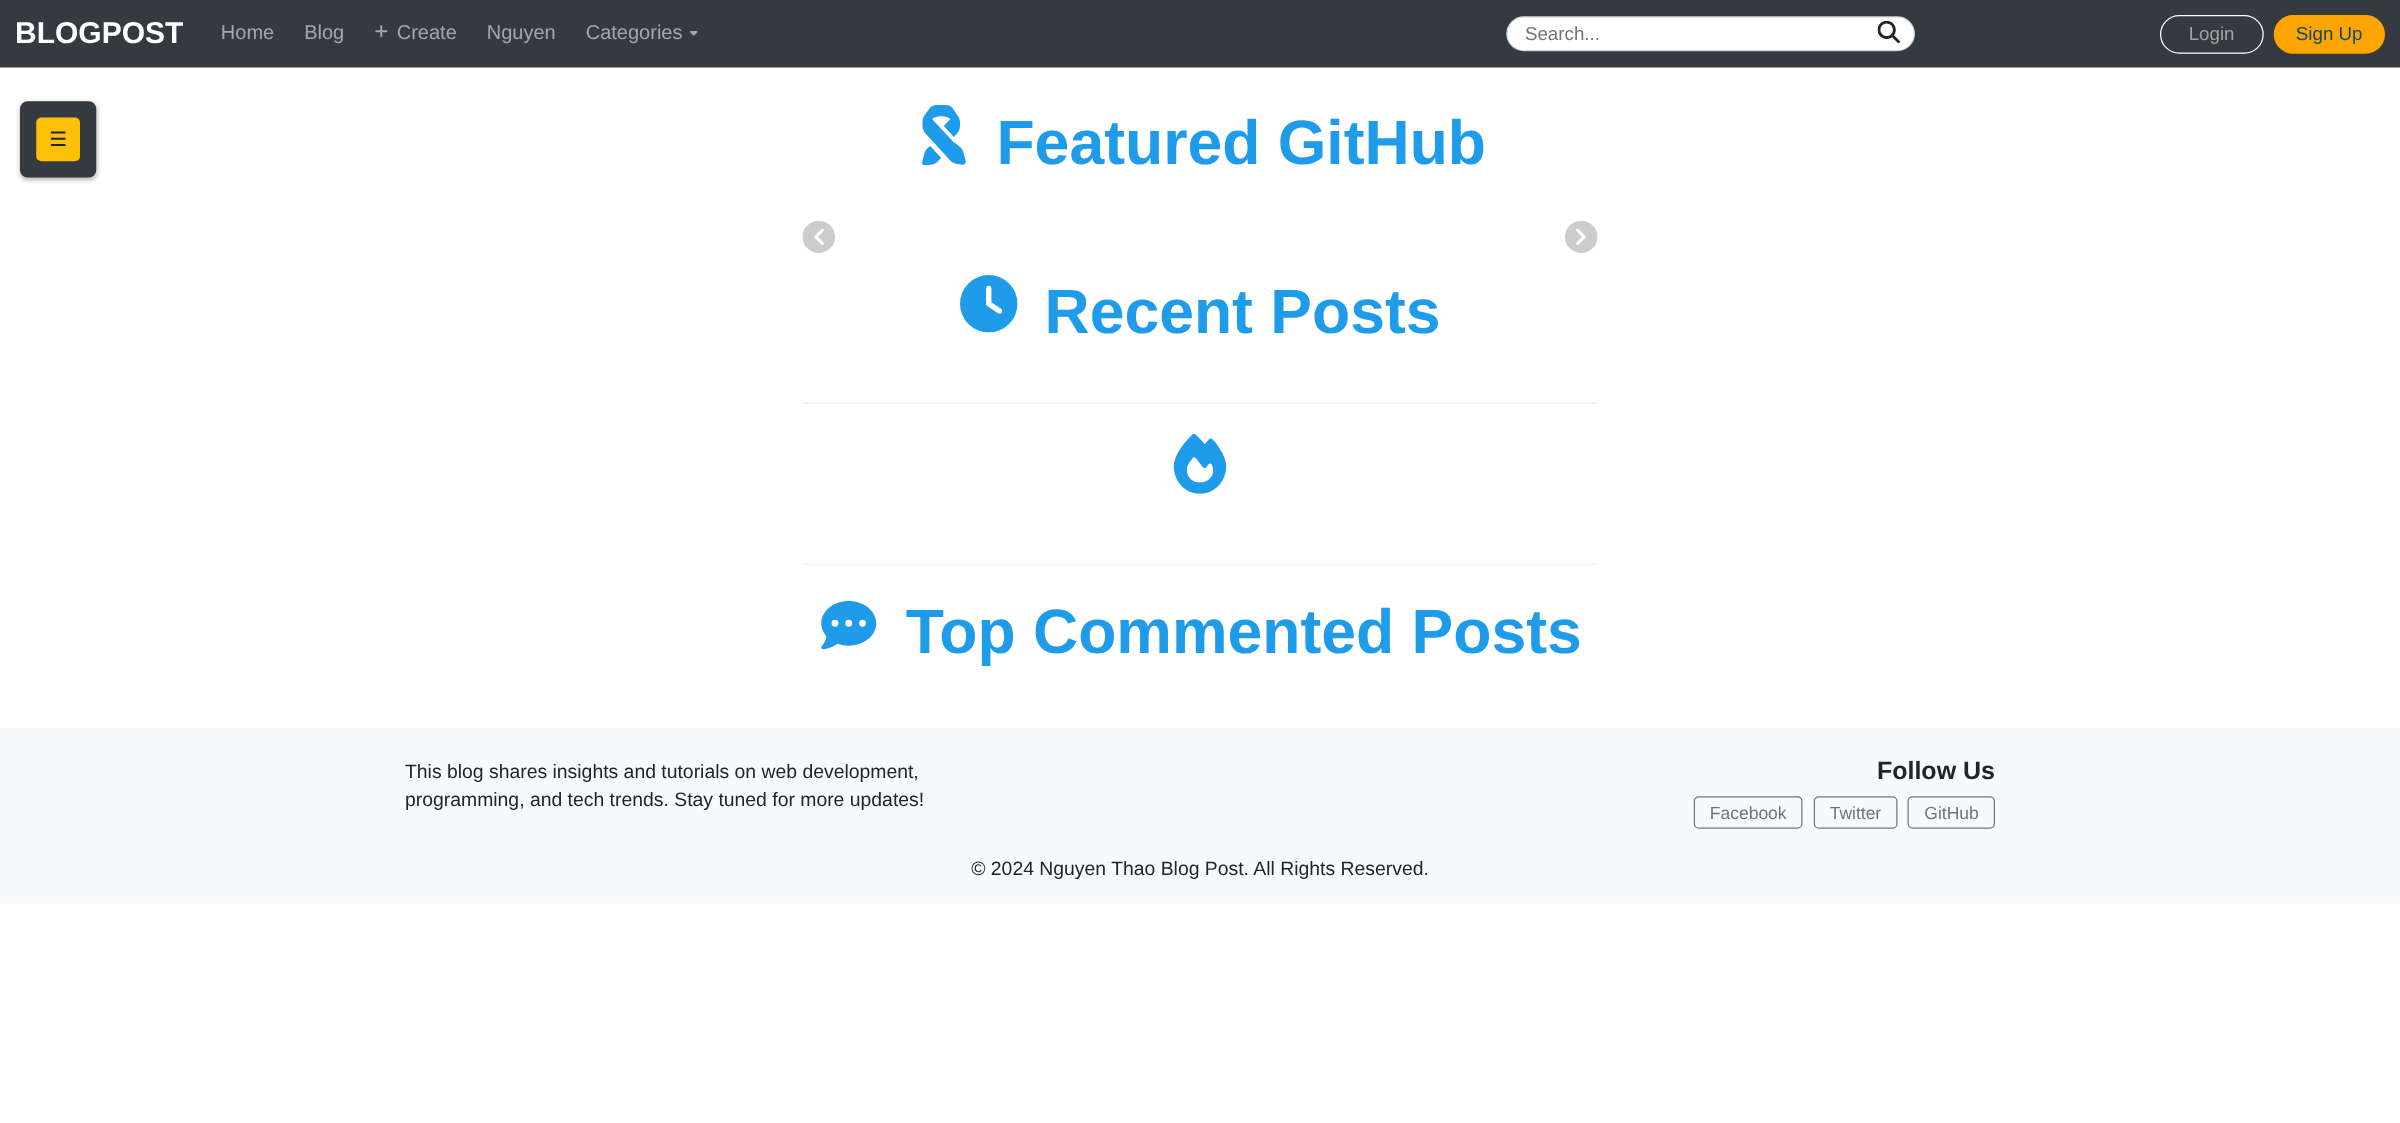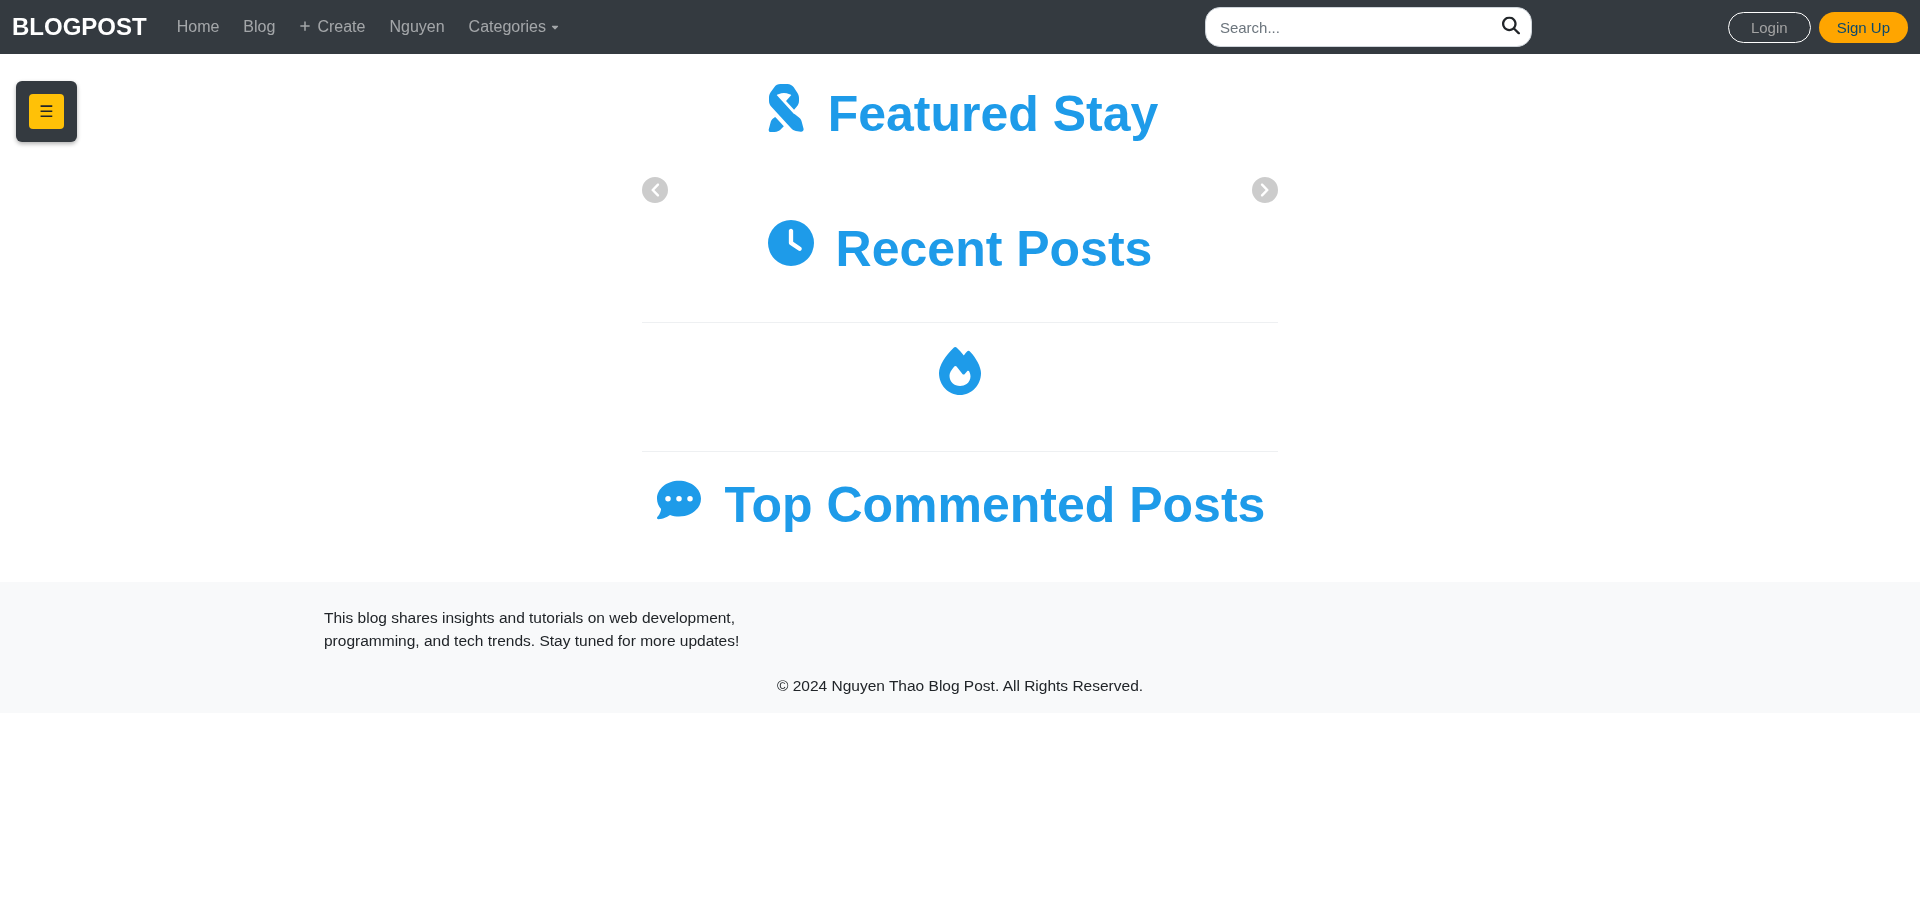--- a/index.html
+++ b/index.html
@@ -5,21 +5,21 @@
 * { margin: 0; padding: 0; box-sizing: border-box; }
 body { font-family: "Segoe UI", Arial, sans-serif; font-size: 16px; color: #212529; background: #fff; }
 
 
 .navbar { background: #343a40; height: 54px; display: flex; align-items: center; padding: 0 12px; }
 .brand { color: #fff; font-weight: 700; font-size: 24px; letter-spacing: 0px; margin-right: 18px; text-decoration: none; }
 .nav-links { display: flex; align-items: center; }
 .nav-link { color: rgba(255,255,255,0.55); text-decoration: none; padding: 8px 12px; font-size: 16px; display: flex; align-items: center; }
 .caret-down { display: inline-block; margin-left: 4px; }
 .search-form { margin-left: auto; display: flex; align-items: center; position: relative; }
-.search-input { width: 327px; height: 40px; border-radius: 15px; border: 1px solid #ced4da; padding: 4px 40px 4px 14px; font-size: 15px; background: #fff; color: #495057; }
+.search-input { width: 327px; height: 28px; border-radius: 15px; border: 1px solid #ced4da; padding: 4px 40px 4px 14px; font-size: 15px; background: #fff; color: #495057; }
 .search-input::placeholder { color: #6c757d; }
 .search-btn { position: absolute; right: 4px; top: 50%; transform: translateY(-50%); background: none; border: none; cursor: pointer; padding: 4px 8px; display: flex; align-items: center; }
 .auth-buttons { margin-left: 196px; display: flex; gap: 8px; align-items: center; }
 .btn-login { background: transparent; border: 1px solid #fff; color: #a3a3a3; border-radius: 18px; padding: 6px 22px; font-size: 15px; cursor: pointer; }
 .btn-signup { background: #ffa500; border: none; color: #0c4a6e; border-radius: 18px; padding: 7px 18px; font-size: 15px; cursor: pointer; }
 
 
 .side-toggle-box { position: fixed; top: 81px; left: 16px; background: #343a40; border-radius: 6px; padding: 13px; box-shadow: 0 2px 4px rgba(0,0,0,0.3); }
 .side-toggle-btn { background: #ffc107; border: none; width: 35px; height: 35px; display: flex; align-items: center; justify-content: center; font-size: 16px; cursor: pointer; border-radius: 4px; color: #212529; }
 
@@ -94,21 +94,21 @@
 
 <div class="container">
   <div class="content">
 
     <h1 class="section-title" style="margin-top:30px;">
       <span>
         <svg width="44" height="48" viewBox="0 0 448 512">
             <path d="M333.2 322.8l0 0-133.9-146 0 0L146 118.6c7.8-5.1 37-22.6 78-22.6s70.2 17.4 78 22.6L245.7 180l85.6 93.4 27.4-29.8c16.3-17.7 25.3-40.9 25.3-65V149.1c0-19-5.6-37.5-16.1-53.3L327.8 35.6C312.9 13.4 287.9 0 261.2 0h-76c-25.8 0-49.9 12.5-64.8 33.5L81.4 88.5C70.1 104.5 64 123.6 64 143.1v34.6c0 24.1 9 47.3 25.3 65L256 424.6l0 0 44.6 48.6c13 14.2 30.5 23.8 49.6 27.1l52.6 9c18.5 3.2 34.5-13.9 29.7-32.1l-19.6-74.5c-4.3-16.2-13.4-30.7-26.1-41.6l-9.5-8.1-44.2-36.2zM107 369.2c-12.7 10.9-21.9 25.4-26.1 41.6L61.2 485.3c-4.8 18.1 11.2 35.2 29.7 32.1l52.6-9c19.1-3.3 36.6-12.9 49.6-27.1l28.9-31.5L138.6 358.9l0 0-9.5-8.1L107 369.2z"></path>
           </svg>
       </span>
-      <span>Featured Stay</span>
+      <span>Featured GitHub</span>
     </h1>
 
     <div class="carousel">
       <span class="carousel-prev">
         <svg width="26" height="26" viewBox="0 0 512 512">
             <path fill="#ccc" d="M256 0a256 256 0 1 0 0 512A256 256 0 1 0 256 0zM297 135c9.4-9.4 24.6-9.4 33.9 0s9.4 24.6 0 33.9l-87 87 87 87c9.4 9.4 9.4 24.6 0 33.9s-24.6 9.4-33.9 0L193 273c-9.4-9.4-9.4-24.6 0-33.9L297 135z"></path>
           </svg>
       </span>
       <span class="carousel-next">
         <svg width="26" height="26" viewBox="0 0 512 512">
@@ -149,16 +149,24 @@
 
   </div>
 </div>
 
 <footer>
   <div class="container">
     <div class="footer-row">
       <div class="footer-col-left">
         <p class="footer-p">This blog shares insights and tutorials on web development, programming, and tech trends. Stay tuned for more updates!</p>
       </div>
+      <div class="footer-col-right">
+        <h5 class="footer-h5">Follow Us</h5>
+        <div>
+          <a class="social-btn">Facebook</a>
+          <a class="social-btn">Twitter</a>
+          <a class="social-btn">GitHub</a>
+        </div>
+      </div>
     </div>
     <p class="copyright">© 2024 Nguyen Thao Blog Post. All Rights Reserved.</p>
   </div>
 </footer>
 
 </body></html>

